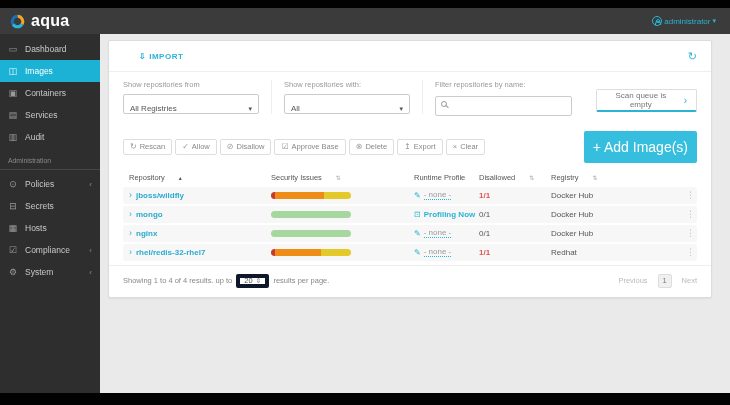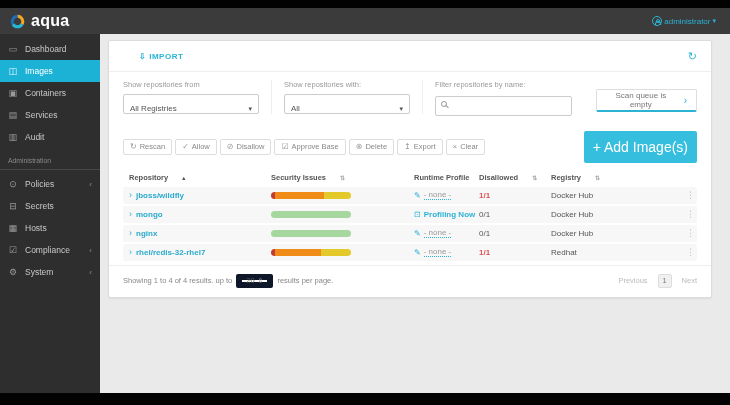--- a/index.html
+++ b/index.html
@@ -54,21 +54,21 @@
   
   .toolbar { display:flex; align-items:center; padding:6px 14px 5px 14px; }
   .btn-group { display:flex; gap:3px; }
   .tbtn { display:flex; align-items:center; gap:3px; height:16px; padding:0 6px; background:#fff; border:1px solid #ddd; border-radius:2px; color:#888; font-size:7.5px; cursor:pointer; font-family:inherit; }
   .tbtn .g { font-size:8px; color:#999; }
   .add-btn { margin-left:auto; height:32px; padding:0 9px; background:#35bedd; border:none; border-radius:2px; color:#fff; font-size:14px; cursor:pointer; font-family:inherit; }
 
   
   .table { padding:2px 14px 0 14px; }
   .thead { display:flex; align-items:center; height:15px; }
-  .th { font-size:7.5px; font-weight:bold; color:#555; display:flex; align-items:center; gap:14px; cursor:pointer; }
+  .th { font-size:7.5px; font-weight:normal; color:#555; display:flex; align-items:center; gap:14px; cursor:pointer; }
   .th .sort { font-size:6px; color:#aaa; }
   .th .sort.asc { color:#555; }
   .c-repo { width:148px; padding-left:6px; }
   .c-sec  { width:143px; }
   .c-run  { width:65px; }
   .c-dis  { width:72px; }
   .c-reg  { width:128px; }
   .c-menu { flex:1; text-align:right; }
   .tr { display:flex; align-items:center; height:17px; background:#f7f7f7; border-radius:2px; margin:2px 0; }
   .td { font-size:8px; color:#555; display:flex; align-items:center; }
@@ -78,21 +78,21 @@
   .bar span { height:100%; }
   .run-cell { gap:3px; cursor:pointer; }
   .run-icon { color:#2bb3d4; font-size:8px; }
   .run-none { color:#9a9a9a; border-bottom:1px dotted #2bb3d4; }
   .run-live { color:#2bb3d4; font-weight:bold; }
   .dis-alert { color:#e05555; font-weight:bold; }
   .menu-dots { color:#bbb; font-size:9px; cursor:pointer; padding-right:2px; }
 
   
   .card-foot { display:flex; align-items:center; border-top:1px solid #eee; margin-top:4px; padding:8px 14px 9px 14px; font-size:7.5px; color:#888; }
-  .perpage { display:inline-flex; align-items:center; gap:3px; border:6px solid #0f172a; border-radius:2px; height:14px; padding:0 4px; margin:0 4px; color:#555; cursor:pointer; }
+  .perpage { display:inline-flex; align-items:center; gap:3px; border:4px solid #0f172a; border-radius:2px; height:14px; padding:0 4px; margin:0 4px; color:#555; cursor:pointer; }
   .perpage .st { font-size:7px; color:#888; }
   .pager { margin-left:auto; display:flex; align-items:center; gap:10px; }
   .pg-prev, .pg-next { color:#bbb; cursor:pointer; }
   .pg-num { min-width:14px; height:14px; background:#f0f0f0; border:1px solid #ddd; border-radius:2px; display:flex; align-items:center; justify-content:center; color:#777; cursor:pointer; }
 </style>
 </head>
 <body>
 
 <div class="stage">
   <div class="letterbox-top"></div>

